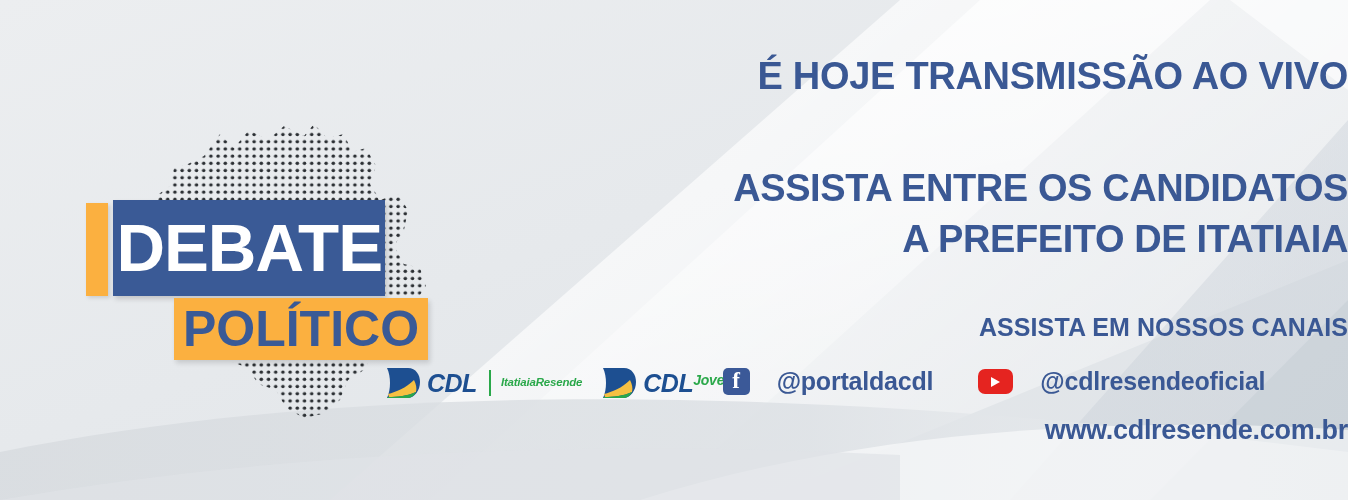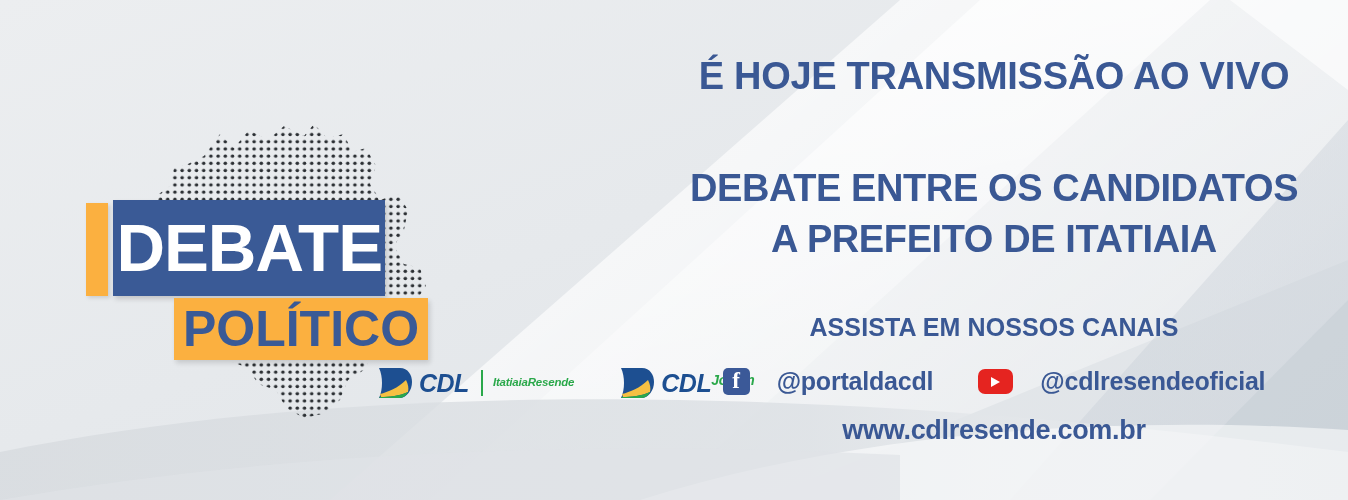--- a/index.html
+++ b/index.html
@@ -40,22 +40,22 @@
     box-shadow:2px 3px 5px rgba(0,0,0,.14);
     display:flex; align-items:center; justify-content:center;
   }
   .politico-band span {
     color:var(--navy); font-weight:bold; font-size:50px; letter-spacing:0px;
     line-height:1;
   }
 
   
   .logos {
-    position:absolute; left:378px; top:326px; z-index:4;
-    display:flex; align-items:center; gap:46px;
+    position:absolute; left:386px; top:326px; z-index:4;
+    display:flex; align-items:center; gap:20px;
   }
   .logo { display:flex; align-items:center; gap:5px; }
   .logo-mark { width:36px; height:34px; flex:none; }
   .logo-word {
     font-family:"Liberation Sans", sans-serif; font-weight:bold; font-style:italic;
     font-size:25px; color:#1d4f91; letter-spacing:-0.5px; line-height:1;
   }
   .logo-div {
     width:2px; height:26px; background:#2aa84a; margin:0 5px 0 7px; flex:none;
   }
@@ -65,21 +65,21 @@
   }
   .logo-sub-jovem {
     font-weight:bold; font-style:italic; font-size:14px; color:#2aa84a;
     line-height:1; letter-spacing:-0.2px; margin-top:2px;
   }
   .logo-stack { display:flex; flex-direction:row; align-items:flex-start; }
 
   
   .right-col {
     position:absolute; left:640px; top:0; width:708px; height:500px; z-index:3;
-    text-align:center; color:var(--blue);
+    text-align:right; color:var(--blue);
   }
   .h-live {
     position:absolute; top:56px; left:0; right:0;
     font-size:38px; font-weight:bold; letter-spacing:-0.3px; line-height:1.1;
   }
   .h-main {
     position:absolute; top:163px; left:0; right:0;
     font-size:38px; font-weight:bold; letter-spacing:-0.4px; line-height:1.35;
   }
   .h-sub {
@@ -222,21 +222,21 @@
     </div>
 
   </div>
 </div>
 
 <div class="right-col">
 
   <div class="h-live">É HOJE TRANSMISSÃO AO VIVO</div>
 
   <div class="h-main">
-    <div>DEBATE ENTRE OS CANDIDATOS</div>
+    <div>ASSISTA ENTRE OS CANDIDATOS</div>
     <div>A PREFEITO DE ITATIAIA</div>
   </div>
 
   <div class="h-sub">ASSISTA EM NOSSOS CANAIS</div>
 
   <div class="social-row">
     <div class="social-item">
       <span class="fb-icon"></span>
       <span class="handle">@portaldacdl</span>
     </div>

